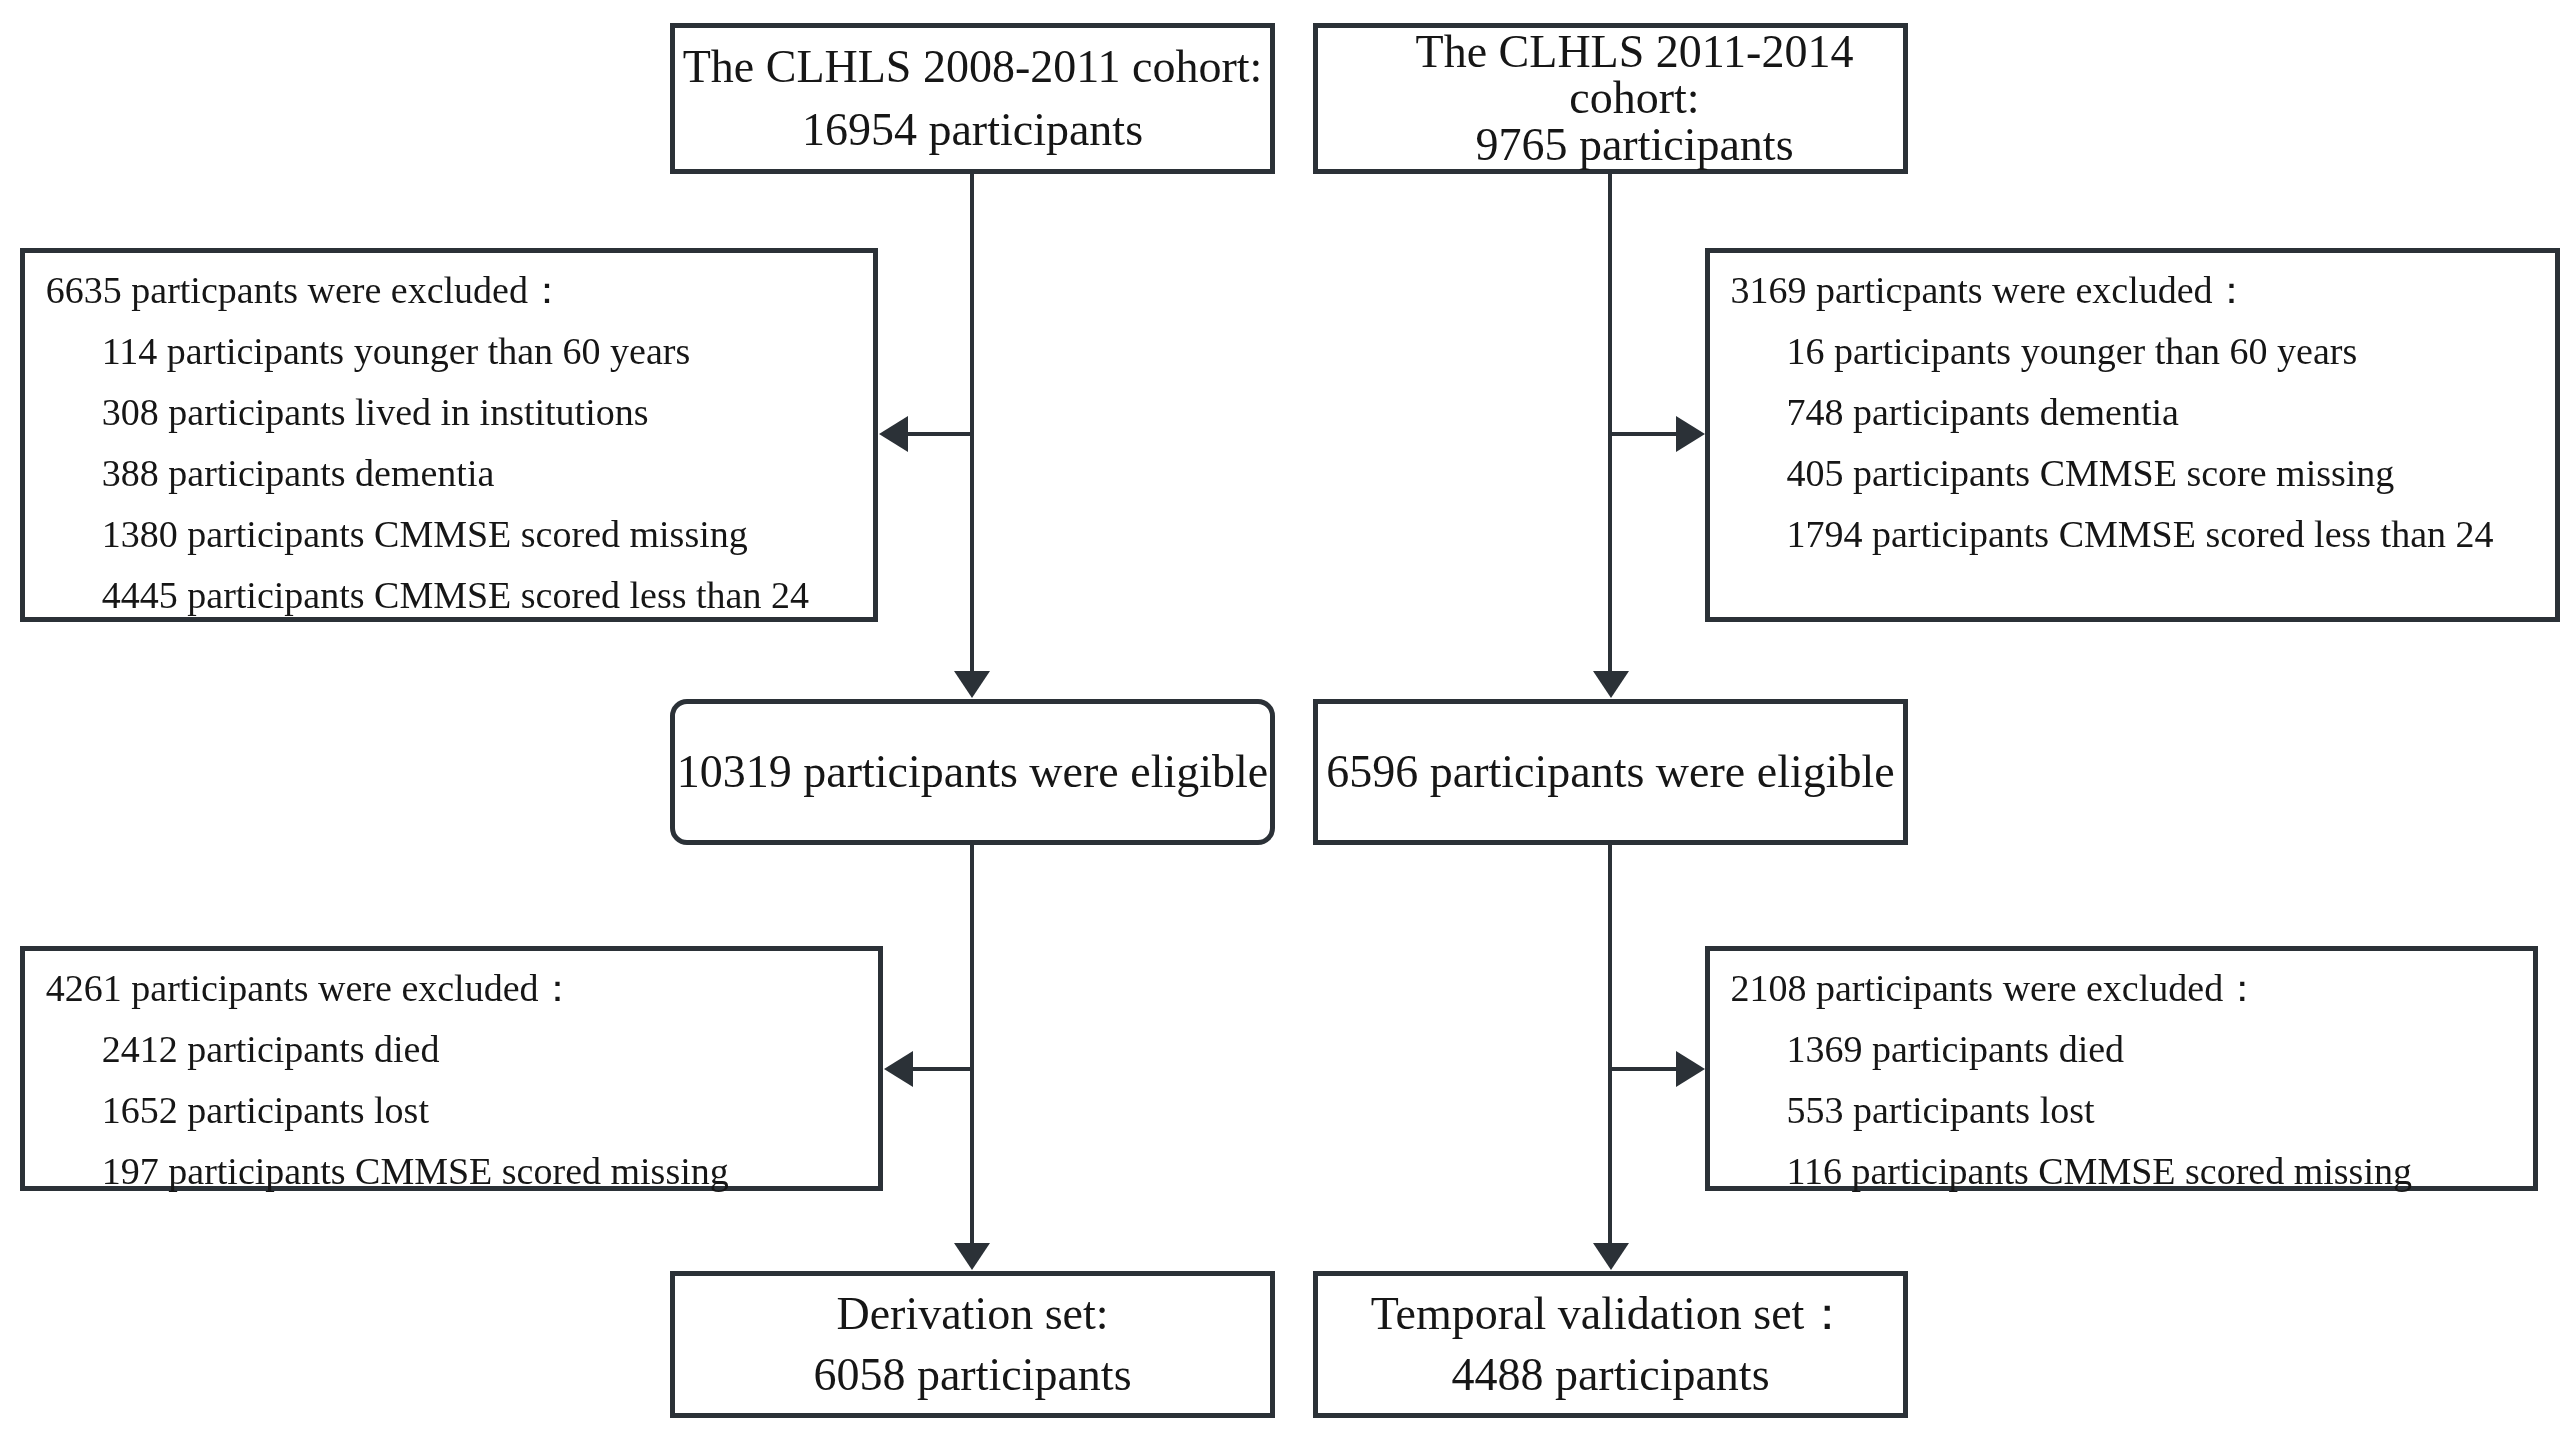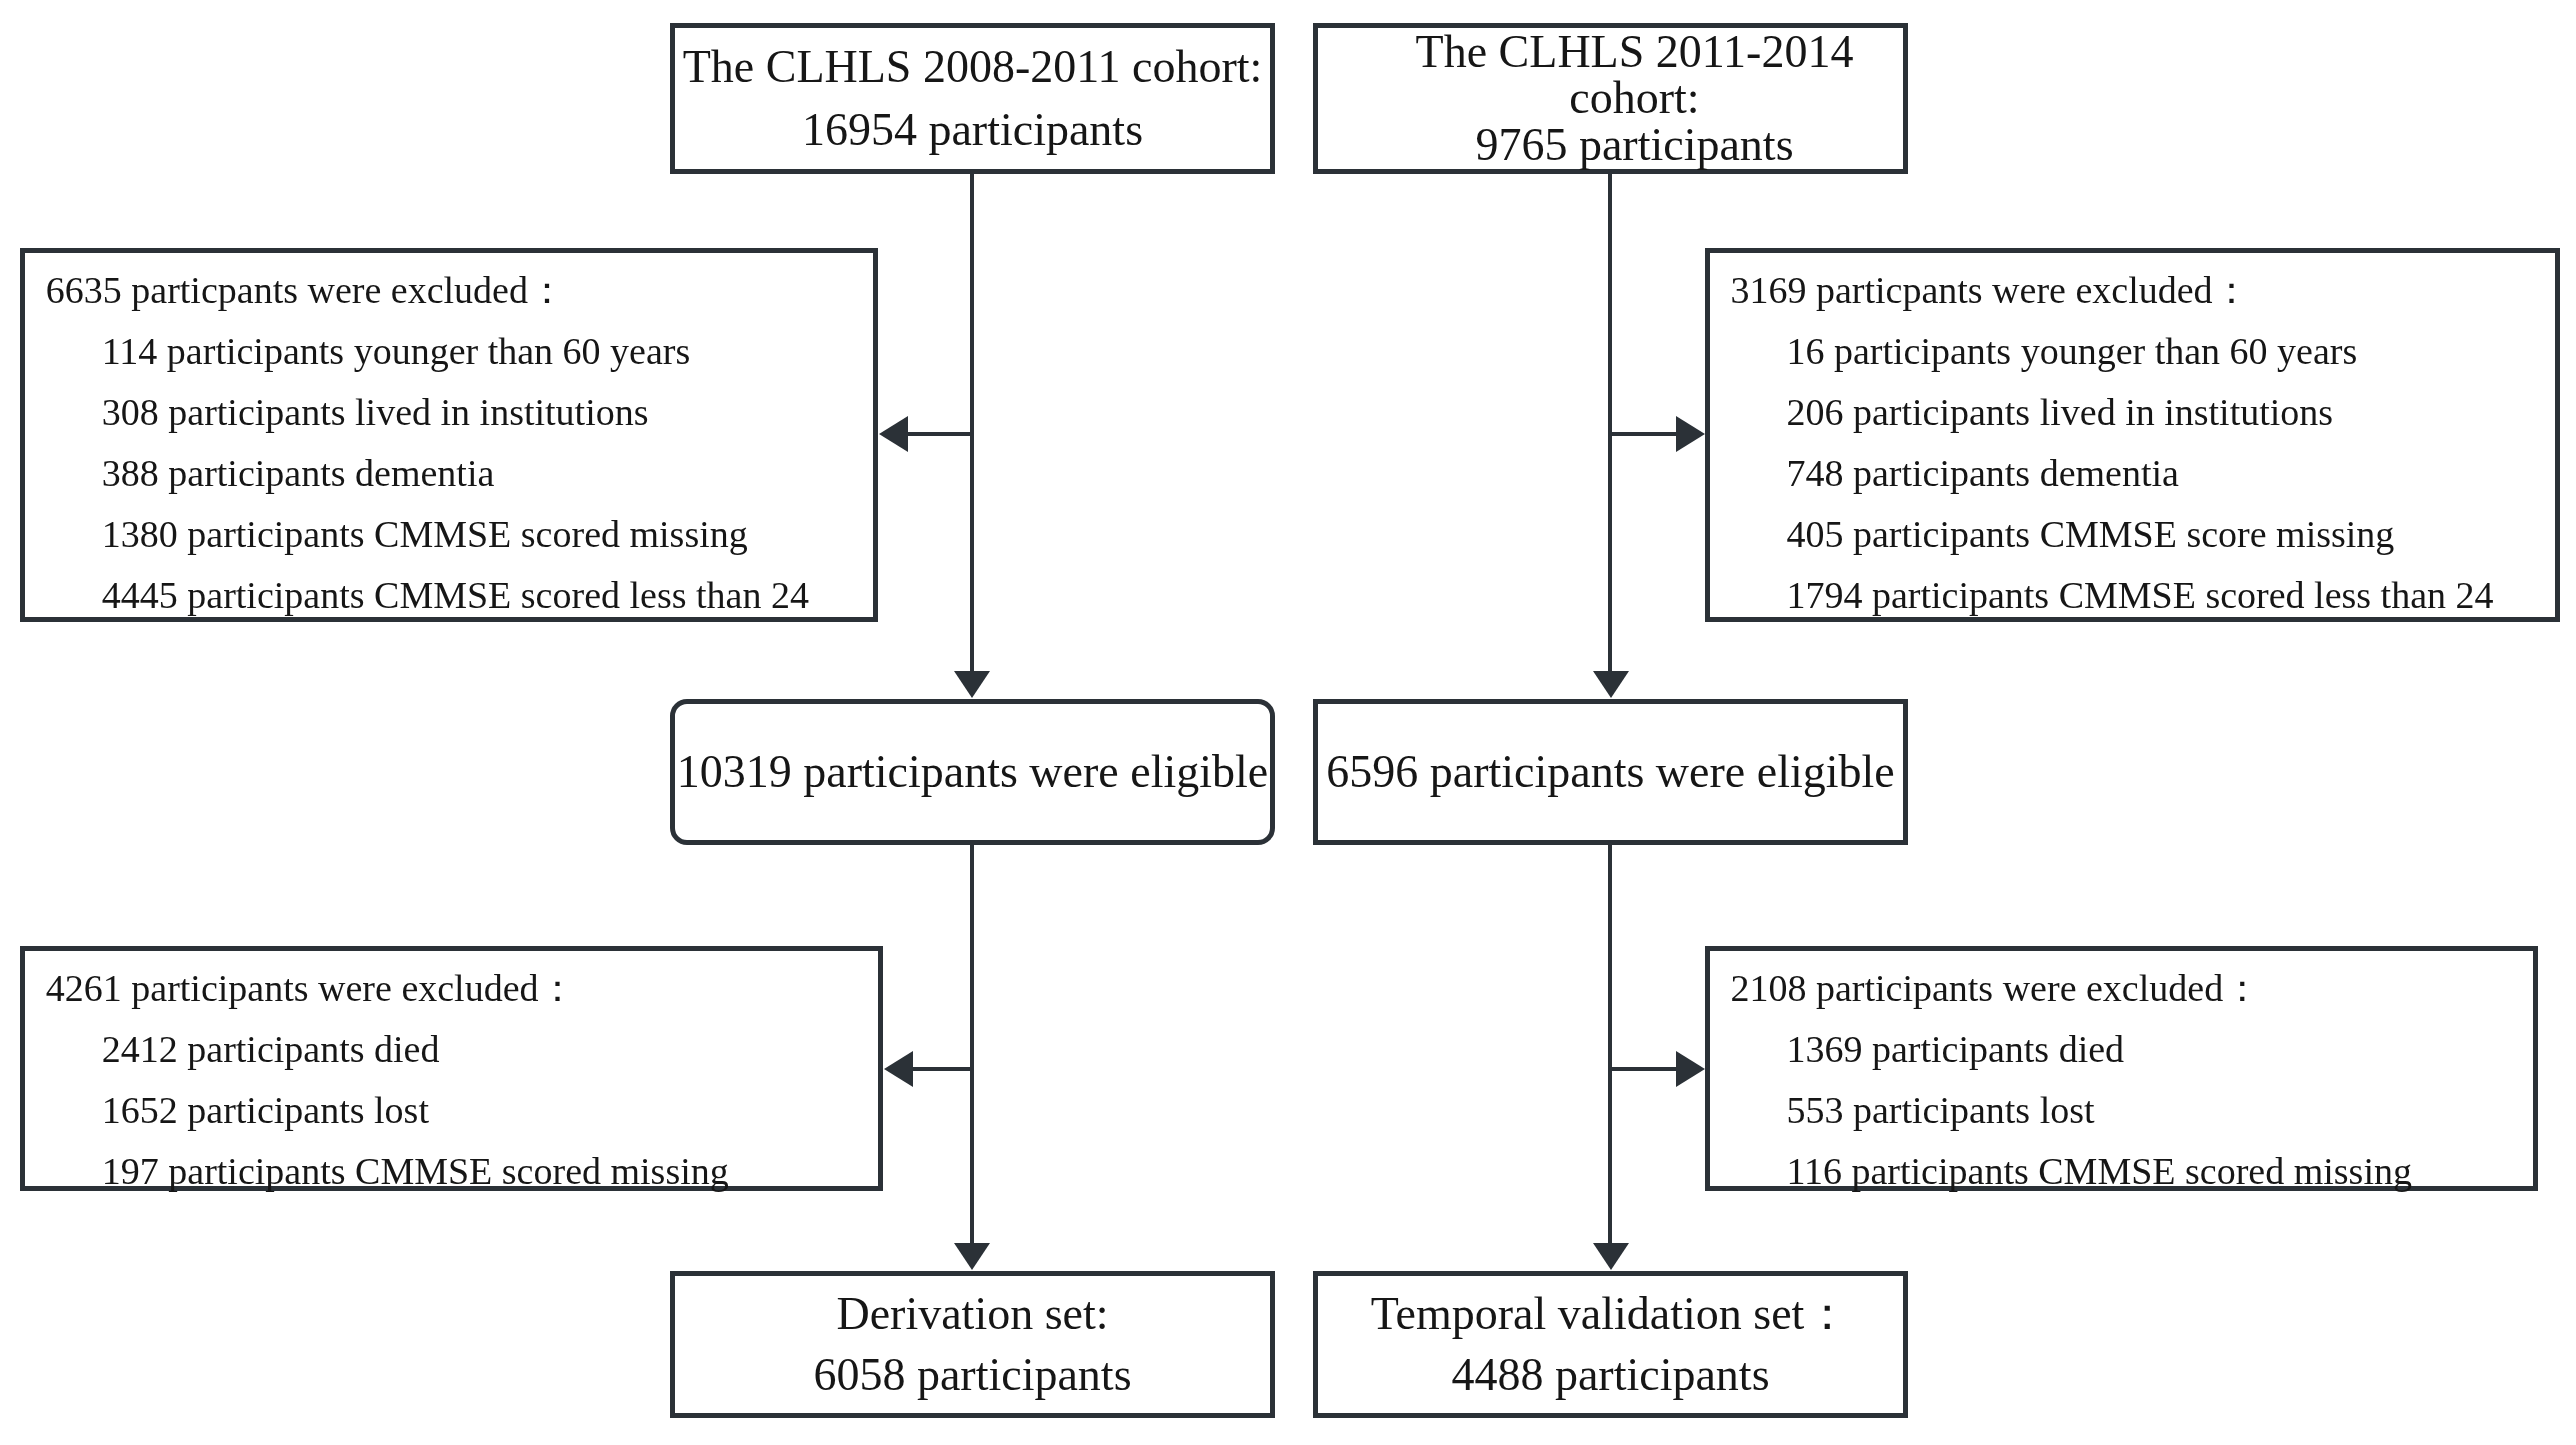--- a/index.html
+++ b/index.html
@@ -99,21 +99,20 @@
   <div class="arrow left" style="left:884px; top:1051px;"></div>
 
   <div class="node center2" style="left:1313px; top:23px; width:595px; height:151px;padding-left:48px;">
     <span>The CLHLS 2011-2014 cohort:</span>
     <span>9765 participants</span>
   </div>
 
   <div class="node listbox" style="left:1705px; top:248px; width:855px; height:374px;">
     <span class="ln">3169 particpants were excluded：</span>
     <span class="ln item">16 participants younger than 60 years</span>
-    <span class="ln item">206 participants lived in institutions</span>
     <span class="ln item">748 participants dementia</span>
     <span class="ln item">405 participants CMMSE score missing</span>
     <span class="ln item">1794 participants CMMSE scored less than 24</span>
   </div>
 
   <div class="node center1" style="left:1313px; top:699px; width:595px; height:146px;">
     <span>6596 participants were eligible</span>
   </div>
 
   <div class="node listbox" style="left:1705px; top:946px; width:833px; height:245px;">

